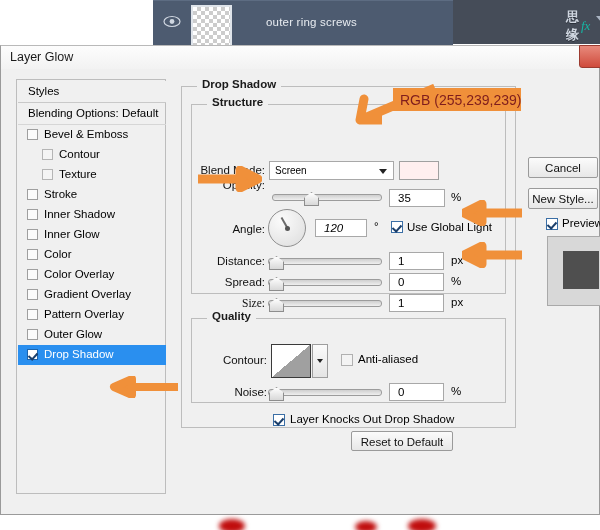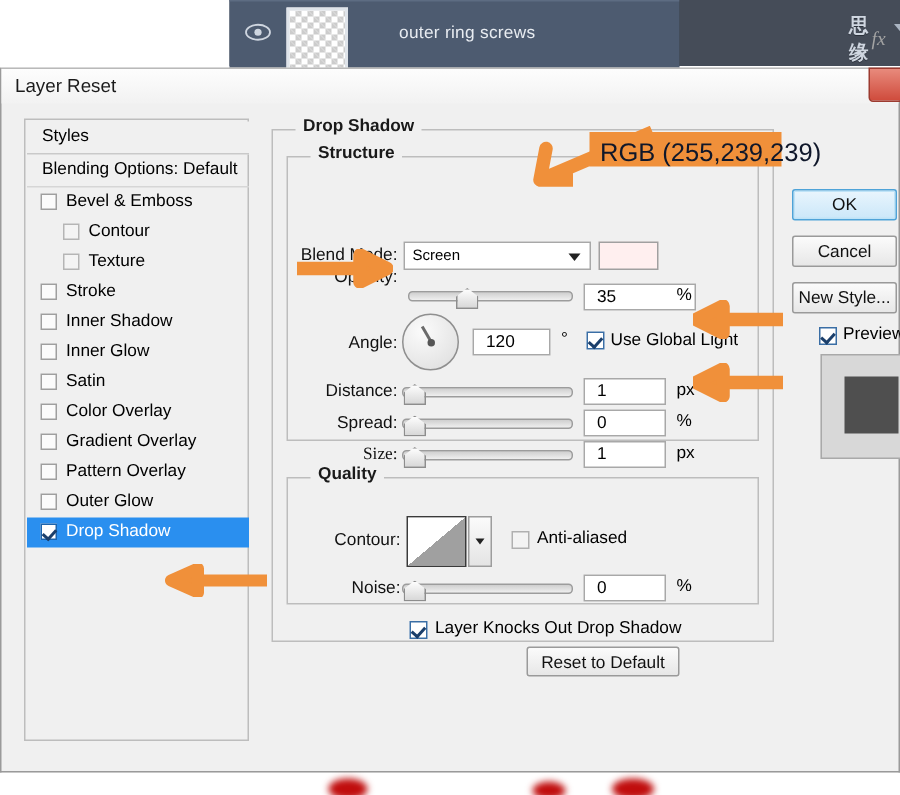--- a/index.html
+++ b/index.html
@@ -32,21 +32,21 @@
     border:2px solid #dfe4ea;background:#fff;
     background-image:
       linear-gradient(45deg,#ccc 25%,transparent 25%,transparent 75%,#ccc 75%,#ccc),
       linear-gradient(45deg,#ccc 25%,transparent 25%,transparent 75%,#ccc 75%,#ccc);
     background-size:8px 8px;background-position:0 0,4px 4px;
   }
   #layer-name{
     position:absolute;left:113px;top:15px;color:#e8ecf1;font-size:11.5px;
     letter-spacing:.2px;
   }
-  #fx-mark{position:absolute;left:428px;top:18px;color:#a3a3a3;font-size:13px;font-style:italic;font-family:"Liberation Serif",serif;}
+  #fx-mark{position:absolute;left:428px;top:18px;color:#14b8a6;font-size:13px;font-style:italic;font-family:"Liberation Serif",serif;}
   #fx-caret{position:absolute;left:443px;top:16px;width:0;height:0;border-left:5px solid transparent;border-right:5px solid transparent;border-top:6px solid #aab4c2;}
   #watermark-cn{
     position:absolute;left:413px;top:8px;color:#cfd6e0;font-size:13px;font-weight:bold;
     font-family:"DejaVu Sans",sans-serif;text-shadow:0 1px 0 #2b313b;
   }
   #ps-sidebar-left{position:absolute;left:0;top:0;width:153px;height:44px;background:#ffffff;}
 
   
   #dialog{
     position:absolute;left:0px;top:45px;width:600px;height:470px;
@@ -210,21 +210,21 @@
   #preview-box{
     position:absolute;left:546px;top:190px;width:56px;height:70px;
     background:#d8d8d8;border:1px solid #a9a9a9;box-sizing:border-box;
   }
   #preview-thumb{position:absolute;left:15px;top:14px;width:36px;height:38px;background:#4f4f4f;}
 
   
   .arrow{position:absolute;}
   #rgb-tag{
     position:absolute;left:393px;top:88px;width:128px;height:23px;
-    background:#f0903a;color:#0f172a;font-size:17px;font-weight:normal;
+    background:#f0903a;color:#7f1d1d;font-size:14px;font-weight:normal;
     box-sizing:border-box;
   }
   #rgb-tag span{position:absolute;left:7px;top:4px;white-space:nowrap;}
 
   
   .red-smudge{position:absolute;background:#c00d0d;border-radius:50%;filter:blur(2.5px);}
 </style>
 </head>
 <body>
 
@@ -243,21 +243,21 @@
     <div id="fx-mark">fx</div>
     <div id="fx-caret"></div>
     <div id="watermark-cn">思缘设计论坛</div>
 
   </div>
 </div>
 
 <div id="dialog">
 
   <div id="dialog-titlebar">
-    <div id="dialog-title">Layer Reset</div>
+    <div id="dialog-title">Layer Glow</div>
   </div>
   <div id="close-btn"></div>
 
   <div class="groupbox" id="styles-panel">
     <div class="list-head">
       <span>Styles</span>
     </div>
     <div id="blending-row">
       <span>Blending Options: Default</span>
     </div>
@@ -281,21 +281,21 @@
         <div class="style-row" style="top: 125px;">
           <div class="cb"></div>
           <div class="lbl">Inner Shadow</div>
         </div>
         <div class="style-row" style="top: 145px;">
           <div class="cb"></div>
           <div class="lbl">Inner Glow</div>
         </div>
         <div class="style-row" style="top: 165px;">
           <div class="cb"></div>
-          <div class="lbl">Satin</div>
+          <div class="lbl">Color</div>
         </div>
         <div class="style-row" style="top: 185px;">
           <div class="cb"></div>
           <div class="lbl">Color Overlay</div>
         </div>
         <div class="style-row" style="top: 205px;">
           <div class="cb"></div>
           <div class="lbl">Gradient Overlay</div>
         </div>
         <div class="style-row" style="top: 225px;">
@@ -323,31 +323,31 @@
   <div id="blend-select">
     <div id="blend-value">Screen</div>
     <div id="blend-caret"></div>
   </div>
   <div id="color-swatch"></div>
 
   <div class="fld-label" style="left:186px;top:133px;width:78px;">Opacity:</div>
   <div class="slider-track" style="left:271px;top:148px;width:110px;">
     <div class="slider-thumb" style="left:31px;top:-3px;"></div>
   </div>
-  <div class="num-field" style="left:388px;top:143px;width:75px;padding-left:37px;">
+  <div class="num-field" style="left:388px;top:143px;width:56px;padding-left:37px;">
     <span>35</span>
   </div>
   <div class="unit" style="left:450px;top:145px;">%</div>
 
   <div class="fld-label" style="left:186px;top:177px;width:78px;">Angle:</div>
   <div id="angle-dial">
     <div id="angle-needle"></div>
     <div id="angle-center"></div>
   </div>
-  <div class="num-field" style="left:314px;top:173px;width:52px;">
+  <div class="num-field" style="left:314px;top:173px;width:52px;font-style:italic;">
     <span>120</span>
   </div>
   <div class="unit" style="left:373px;top:174px;">°</div>
   <div class="chk on" style="left:390px;top:175px;"></div>
   <div class="chk-label" style="left:406px;top:175px;">Use Global Light</div>
 
   <div class="fld-label" style="left:186px;top:209px;width:78px;">Distance:</div>
   <div class="slider-track" style="left:267px;top:212px;width:114px;">
     <div class="slider-thumb" style="left:0px;top:-3px;"></div>
   </div>
@@ -393,23 +393,20 @@
     <span>0</span>
   </div>
   <div class="unit" style="left:450px;top:339px;">%</div>
 
   <div class="chk on" style="left:272px;top:368px;"></div>
   <div class="chk-label" style="left:289px;top:367px;">Layer Knocks Out Drop Shadow</div>
   <div class="pbtn" style="left:350px;top:385px;width:102px;height:20px;">
     <span>Reset to Default</span>
   </div>
 
-  <div class="pbtn" id="ok-btn">
-    <span>OK</span>
-  </div>
   <div class="pbtn" id="cancel-btn">
     <span>Cancel</span>
   </div>
   <div class="pbtn" id="newstyle-btn">
     <span>New Style...</span>
   </div>
   <div class="chk on" id="preview-chk"></div>
   <div class="chk-label" id="preview-lbl">Preview</div>
   <div id="preview-box">
     <div id="preview-thumb"></div>

